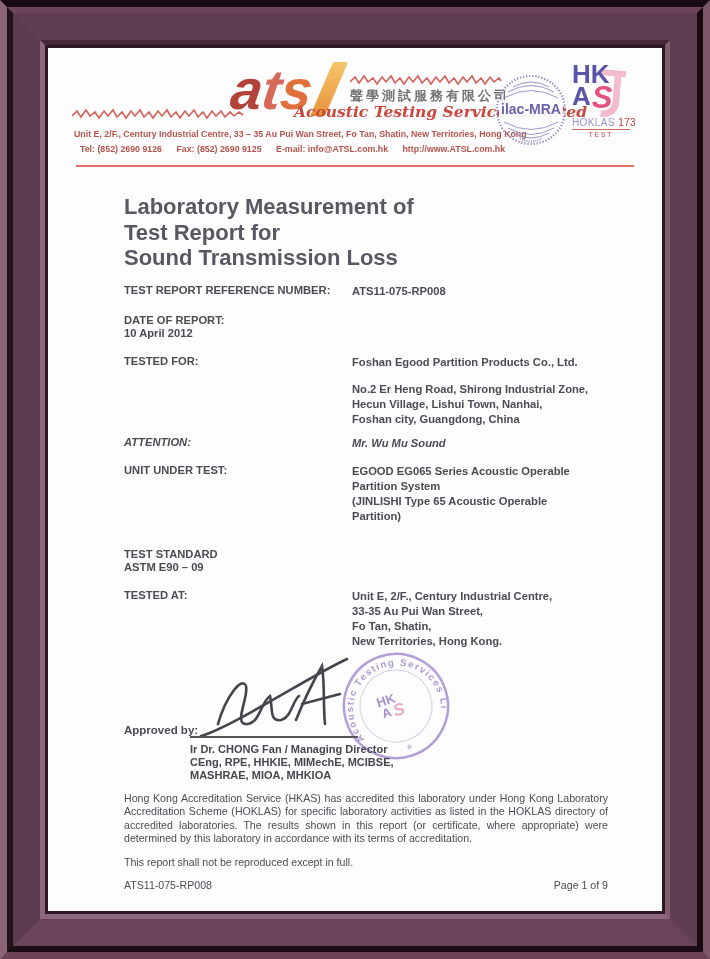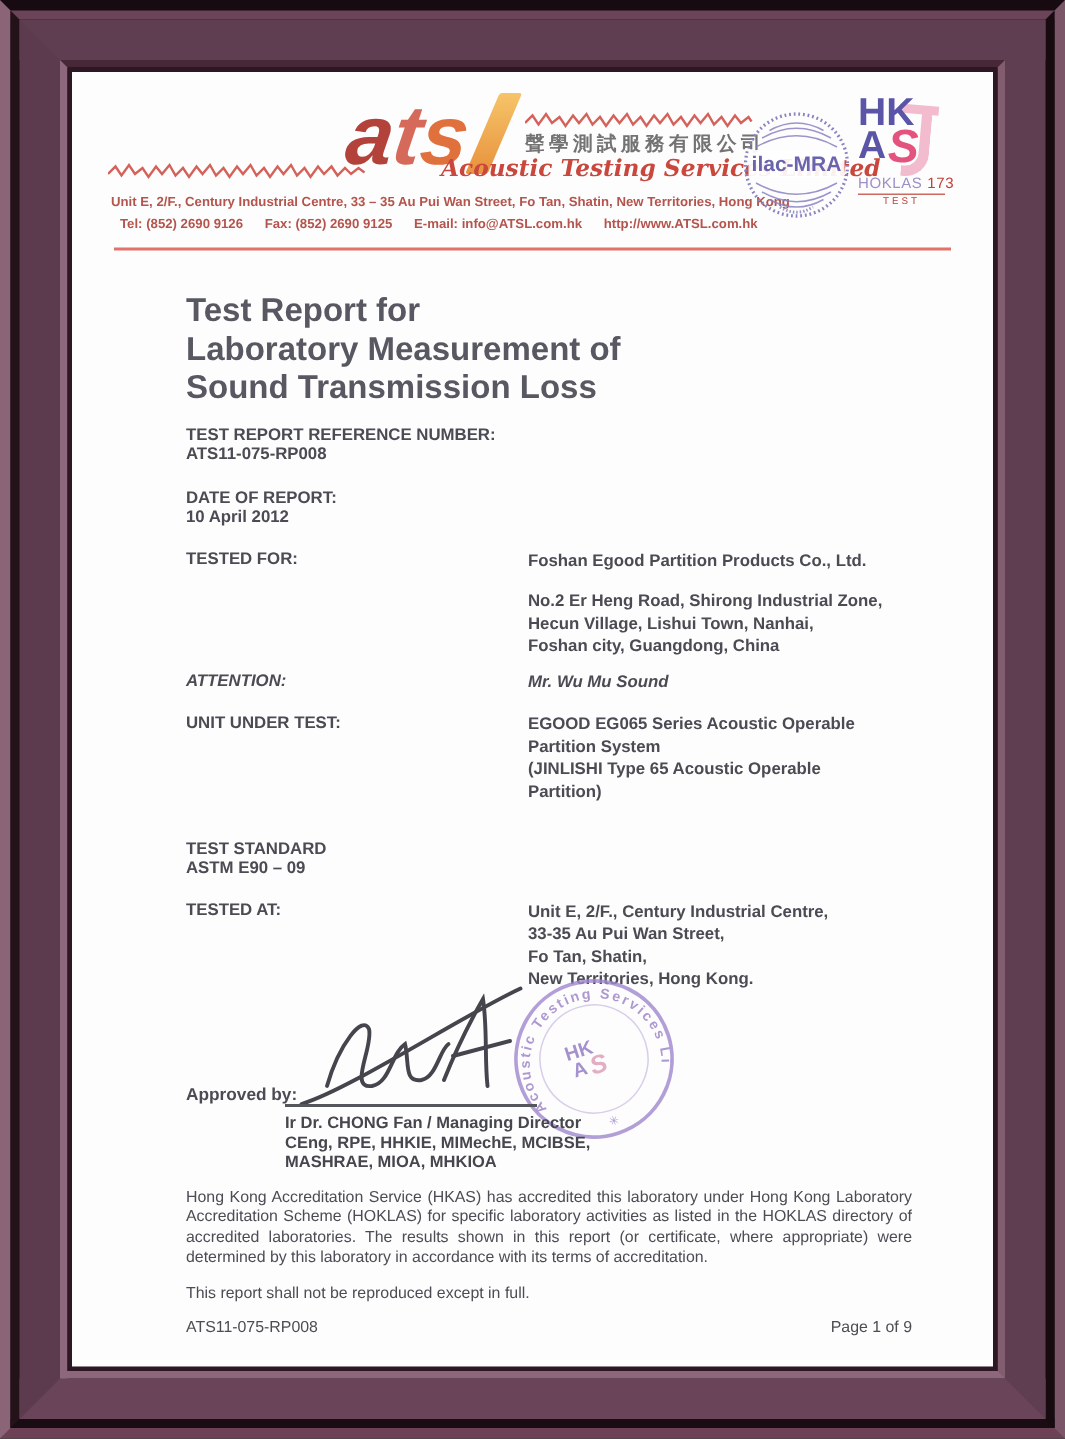--- a/index.html
+++ b/index.html
@@ -50,21 +50,21 @@
   .hkas-test{width:58px;text-align:center;font-size:6.5px;color:#c04036;letter-spacing:2px;margin-top:1px;}
 
   
   .title{position:absolute;left:76px;top:146px;font-size:22px;font-weight:bold;color:#585862;line-height:25.5px;}
 
   
   .fields{position:absolute;left:76px;top:236px;right:56px;}
   .frow{display:flex;}
   .flabel{width:228px;flex:none;font-size:11.2px;font-weight:bold;color:#4b4b54;}
   .fvalue{flex:1;font-size:11.2px;font-weight:bold;color:#4b4b54;white-space:pre-line;line-height:15px;}
-  .mb15{margin-bottom:15px;flex-direction:column;} .mb14{margin-bottom:14px;flex-direction:column;} .mb13{margin-bottom:13px;font-style:italic;}
+  .mb15{margin-bottom:15px;} .mb14{margin-bottom:14px;flex-direction:column;} .mb13{margin-bottom:13px;font-style:italic;}
   .mb12{margin-bottom:12px;} .mb9{margin-bottom:9px;} .mb24{margin-bottom:24px;justify-content:flex-end;}
 
   
   .approved-by{position:absolute;left:76px;top:676px;font-size:11.5px;font-weight:600;color:#4b4b54;}
   .signature{position:absolute;left:150px;top:608px;}
   .sig-line{position:absolute;left:142px;top:676px;width:168px;height:14px;border-bottom:2px solid #55555d;}
   .sig-names{position:absolute;left:142px;top:695px;font-size:11px;font-weight:600;color:#46464e;white-space:pre-line;line-height:13px;}
   .stamp{position:absolute;left:292px;top:602px;transform:rotate(-18deg);}
 
   
@@ -134,22 +134,22 @@
           <span>HOKLAS</span>
           <span class="hkas-num">173</span>
         </div>
         <div class="hkas-rule"></div>
         <div class="hkas-test">TEST</div>
       </div>
 
       <div class="red-rule"></div>
 
       <div class="title">
+        <div>Laboratory Measurement of</div>
         <div>Test Report for</div>
-        <div>Laboratory Measurement of</div>
         <div>Sound Transmission Loss</div>
       </div>
 
       <div class="fields">
         <div class="frow mb15">
           <div class="flabel">TEST REPORT REFERENCE NUMBER:</div>
           <div class="fvalue">ATS11-075-RP008</div>
         </div>
         <div class="frow mb14">
           <div class="flabel">DATE OF REPORT:</div>

